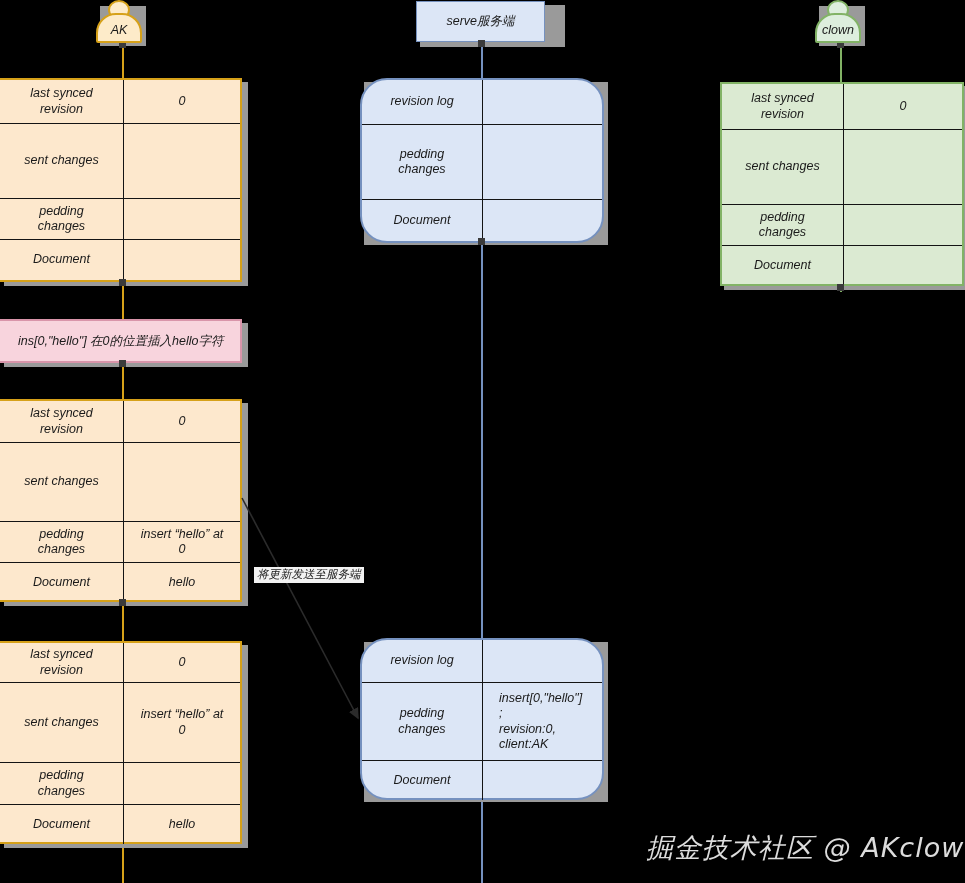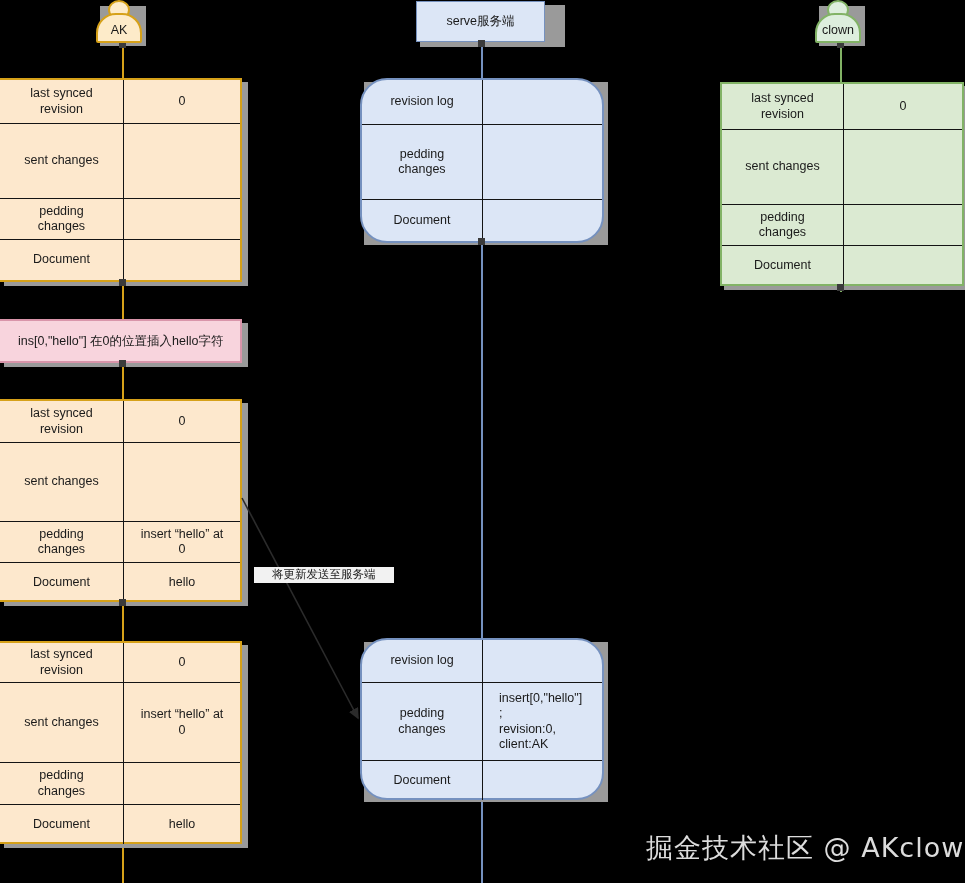--- a/index.html
+++ b/index.html
@@ -8,20 +8,21 @@
     background: #000;
     width: 965px; height: 883px;
     overflow: hidden;
     font-family: "Liberation Sans", "DejaVu Sans", sans-serif;
   }
   #stage {
     position: relative;
     width: 965px;
     height: 883px;
     background: #000000;
+    font-style: italic;
   }
 
   
   .actor {
     position: absolute;
     width: 48px;
     height: 46px;
   }
   .actor .shadow {
     position: absolute;
@@ -122,21 +123,21 @@
     font-size: 12.5px;
     color: #1a1a1a;
   }
 
   
   .edgelabel {
     position: absolute;
     background: #f2f2f2;
     color: #1a1a1a;
     font-size: 11.5px;
-    padding: 1px 18px;
+    padding: 1px 3px;
     white-space: nowrap;
     line-height: 1.2;
   }
   svg.overlay {
     position: absolute; left: 0; top: 0;
     width: 965px; height: 883px;
     pointer-events: none;
   }
 
   

